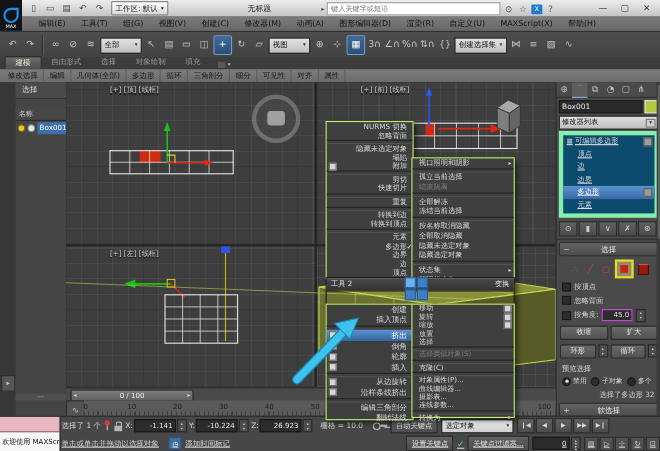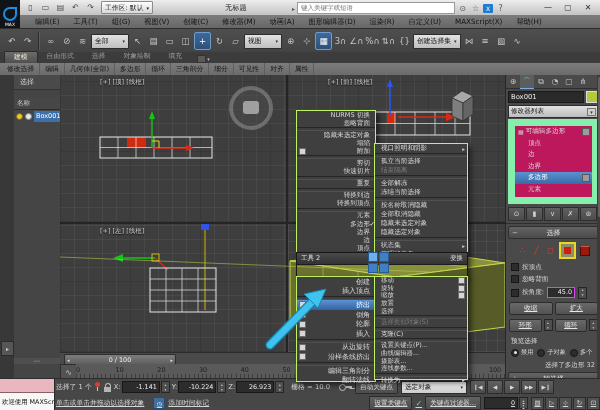--- a/index.html
+++ b/index.html
@@ -114,21 +114,21 @@
   .cpanel{left:505px;top:75px;width:95px;height:303px;background:#4a4a4a;border-left:1px solid #262626;}
   .cp-tabs{display:flex;height:13px;border-bottom:1px solid #2e2e2e;}
   .cp-tabs .it-glyph{width:14px;height:13px;color:#c2c2c2;font-size:8px;}
   .cp-tabs .it-glyph.active{background:#5d5d5d;color:#5fc8e8;border-bottom:1px solid #7ab0e8;}
   .cp-name-row{display:flex;align-items:center;gap:2px;padding:2px 2px 1px 2px;}
   .cp-name{flex:1;height:10px;background:#2a2a2a;border:1px solid #1a1a1a;color:#eee;font-size:6.8px;line-height:10px;padding-left:2px;}
   .swatch{width:11px;height:10px;background:#b2c83e;border:1px solid #ddd;}
   .modlist{margin:1px 2px;height:11px;background:linear-gradient(#e0e0e0,#bdbdbd);border:1px solid #2c2c2c;
     display:flex;align-items:center;justify-content:space-between;color:#111;font-size:6.6px;padding:0 2px;}
   .modlist .carr{font-size:5px;color:#333;border:1px solid #777;background:#cfcfcf;width:7px;text-align:center;}
-  .stack{margin:1px 2px;height:71px;background:#be185d;border:7px solid #86efac;overflow:hidden;}
+  .stack{margin:1px 2px;height:71px;background:#0c4a6e;border:4px solid #86efac;overflow:hidden;text-decoration:underline;}
   .it-stack{height:11.5px;display:flex;align-items:center;gap:2px;color:#d5d5d5;font-size:6.6px;padding-left:3px;position:relative;}
   .it-stack.ind{padding-left:13px;}
   .it-stack.sel{background:linear-gradient(#5b92d0,#3a6aa8);color:#fff;}
   .it-stack .micon{color:#c8c8c8;font-size:6px;}
   .it-stack .lamp{position:absolute;right:2px;width:6px;height:6px;background:#9c9c9c;border:1px solid #5a5a5a;}
   .stack-btns{display:flex;gap:1px;padding:2px;border-bottom:1px solid #2f2f2f;}
   .stack-btns .it-glyph{width:15px;height:12px;background:linear-gradient(#5f5f5f,#4c4c4c);border:1px solid #2d2d2d;color:#d0d0d0;font-size:7px;}
   .rollout{margin:2px 2px 0 2px;height:11px;background:linear-gradient(#636363,#4b4b4b);border:1px solid #2e2e2e;border-radius:2px;
     display:flex;align-items:center;justify-content:center;color:#e8e8e8;font-size:6.8px;position:relative;}
   .rollout .sign{position:absolute;left:3px;font-size:7px;color:#ccc;}
@@ -138,21 +138,21 @@
   .so-poly i{width:7px;height:7px;background:#cc1f10;display:block;}
   .so-elem i{width:8px;height:8px;background:#9a1a10;border:1px solid #4c0c06;border-top-color:#c85a4a;display:block;}
   .cbrow{display:flex;align-items:center;gap:3px;padding:1.5px 0 1.5px 5px;color:#d8d8d8;font-size:6.6px;}
   .cb{width:6px;height:6px;background:#2d2d2d;border:1px solid #171717;}
   .field{background:#2c2c2c;border:1px solid #d946ef;color:#eaeaea;font-size:6.4px;text-align:right;padding:0 2px;height:9px;line-height:9px;}
   .spin{display:inline-flex;flex-direction:column;width:7px;height:10px;background:#4e4e4e;border:1px solid #262626;}
   .spin i{flex:1;display:flex;align-items:center;justify-content:center;font-size:3.5px;color:#ccc;font-style:normal;}
   .btn{background:linear-gradient(#696969,#525252);border:1px solid #2c2c2c;border-radius:2px;color:#e6e6e6;
     font-size:6.6px;display:flex;align-items:center;justify-content:center;}
   .btn2{display:flex;gap:2px;padding:2px 3px;}
-  .btn2 .btn{flex:1;height:11px;text-decoration:underline;}
+  .btn2 .btn{flex:1;height:11px;}
   .lbl-line{padding:3px 0 1px 5px;color:#d8d8d8;font-size:6.6px;}
   .radios{display:flex;gap:4px;padding:1px 0 1px 5px;align-items:center;}
   .it-radio{display:flex;align-items:center;gap:2px;color:#d8d8d8;font-size:6.2px;}
   .rdot{width:6px;height:6px;border-radius:50%;background:#2d2d2d;border:1px solid #171717;position:relative;}
   .it-radio.sel .rdot::after{content:"";position:absolute;left:1.5px;top:1.5px;width:3px;height:3px;border-radius:50%;background:#e8e8e8;}
   .sel-status{text-align:right;padding-right:6px;color:#d0d0d0;font-size:6.6px;margin-top:3px;}
   .cp-scroll{position:absolute;right:0;top:0;width:4px;height:303px;background:#3a3a3a;}
   .cp-scroll i{position:absolute;left:0.5px;top:2px;width:3px;height:140px;background:#616161;border-radius:2px;}
 
   
@@ -665,21 +665,21 @@
         <div class="sep-q"></div>
         <div class="it-q disabled">
           <span class="lbl">选择类似对象(S)</span>
         </div>
         <div class="sep-q"></div>
         <div class="it-q">
           <span class="lbl">克隆(C)</span>
         </div>
         <div class="sep-q"></div>
         <div class="it-q">
-          <span class="lbl">设置关键点(P)...</span>
+          <span class="lbl">对象属性(P)...</span>
         </div>
         <div class="it-q">
           <span class="lbl">曲线编辑器...</span>
         </div>
         <div class="it-q">
           <span class="lbl">摄影表...</span>
         </div>
         <div class="it-q">
           <span class="lbl">连线参数...</span>
         </div>

